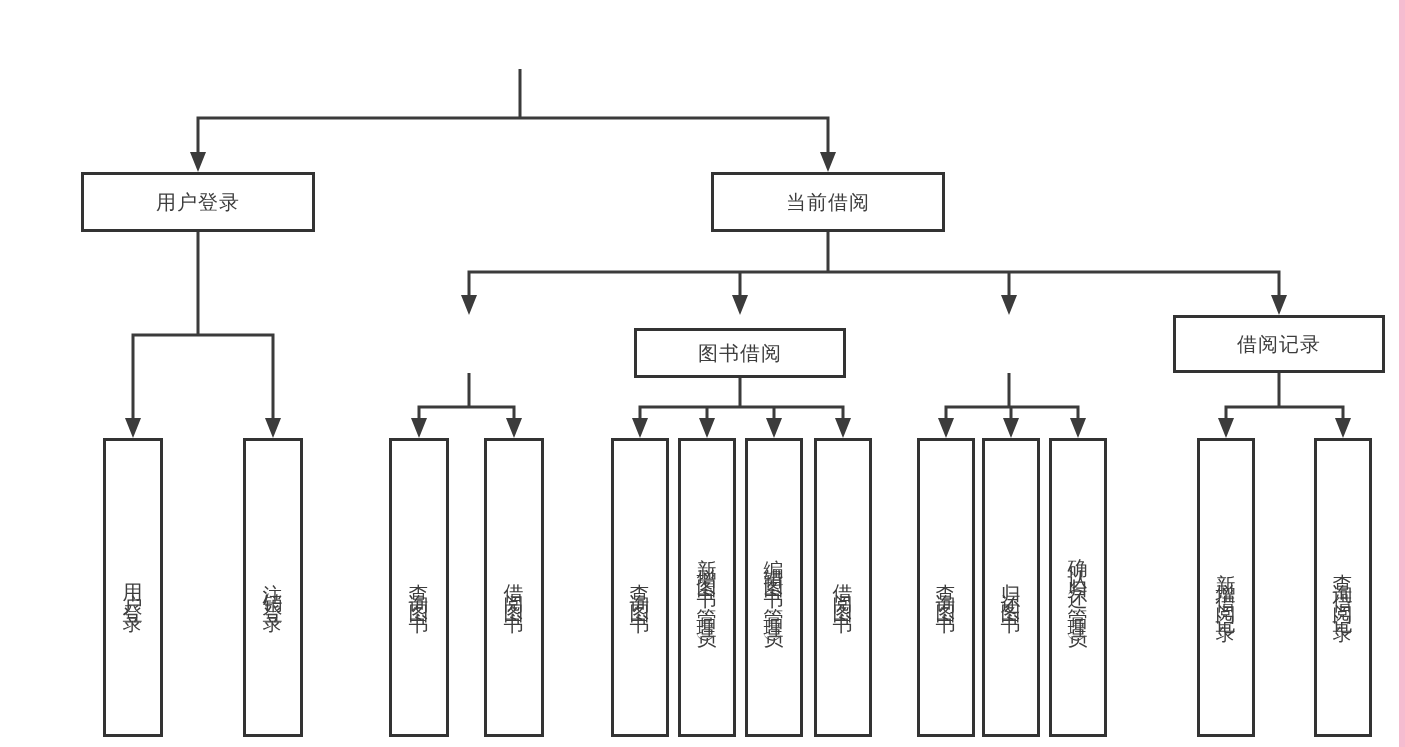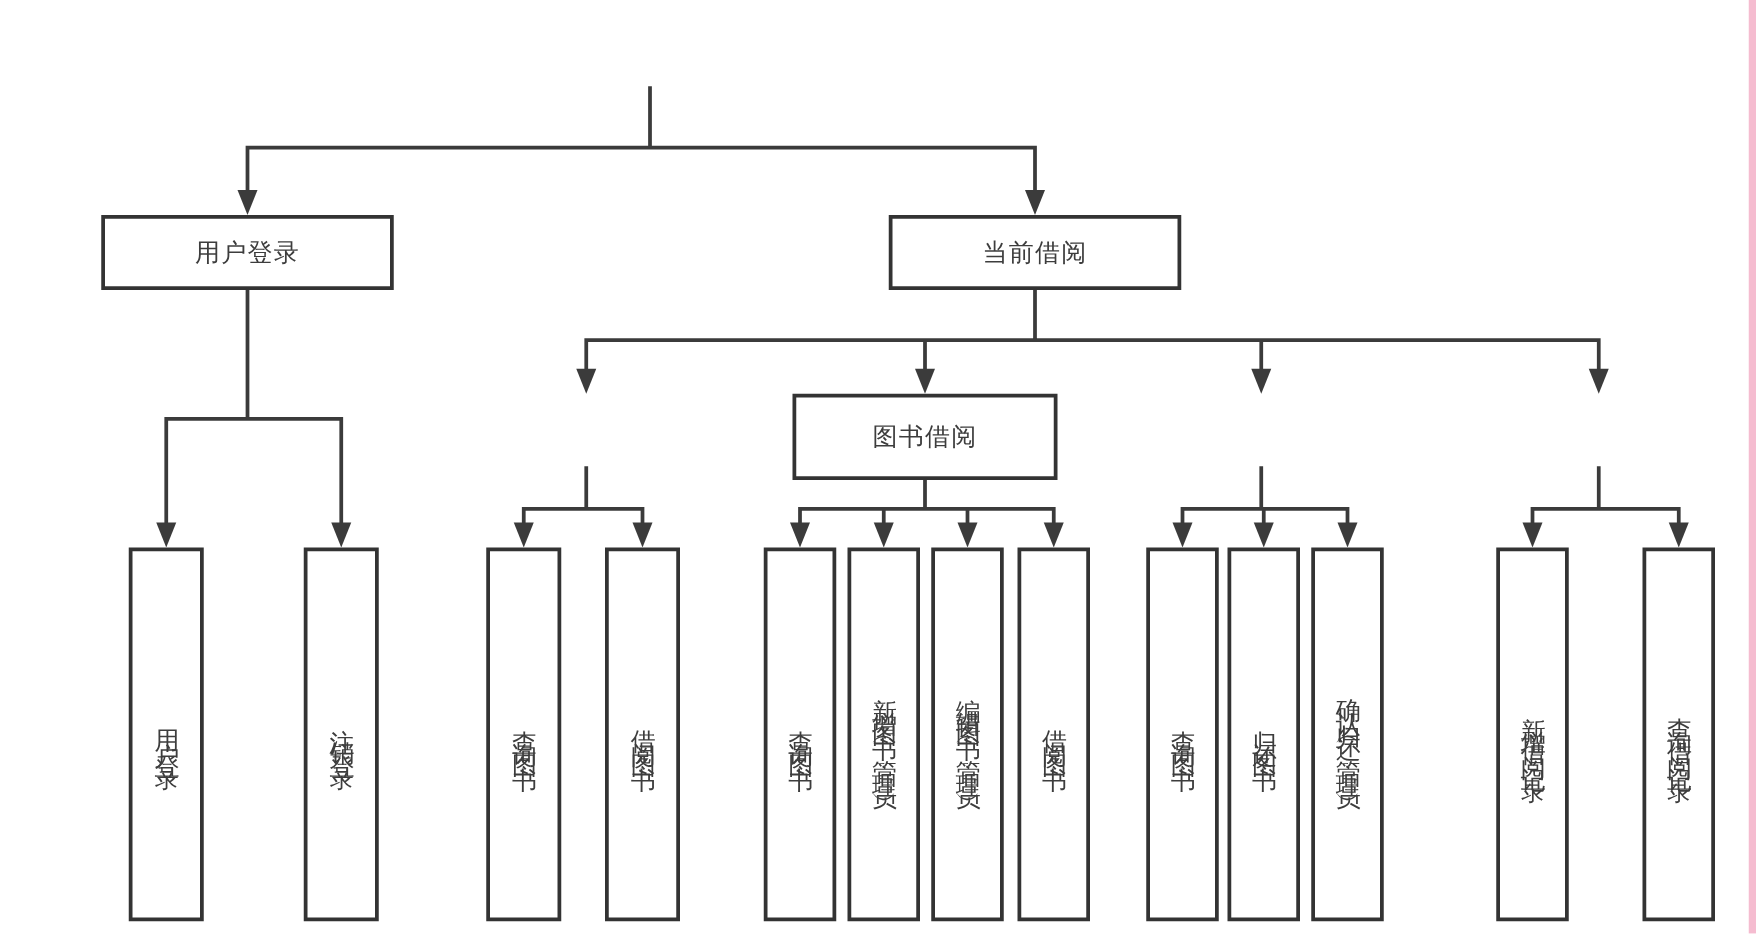--- a/index.html
+++ b/index.html
@@ -97,22 +97,25 @@
   </svg>
 
 
   <div class="node hbox" style="left:81px;top:172px;width:234px;height:60px">
     <span>用户登录</span>
   </div>
   <div class="node hbox" style="left:711px;top:172px;width:234px;height:60px">
     <span>当前借阅</span>
   </div>
 
-  <div class="node hbox" style="left:634px;top:315px;width:212px;height:69px">
+  <div class="node hbox" style="left:634px;top:328px;width:212px;height:50px">
     <span>图书借阅</span>
+  </div>
+  <div class="node hbox" style="left:1173px;top:315px;width:212px;height:58px">
+    <span>借阅记录</span>
   </div>
 
   <div class="node vbox" style="left:103px;top:438px;width:60px;height:299px">
     <span>用户登录</span>
   </div>
   <div class="node vbox" style="left:243px;top:438px;width:60px;height:299px">
     <span>注销登录</span>
   </div>
 
   <div class="node vbox" style="left:389px;top:438px;width:60px;height:299px">

